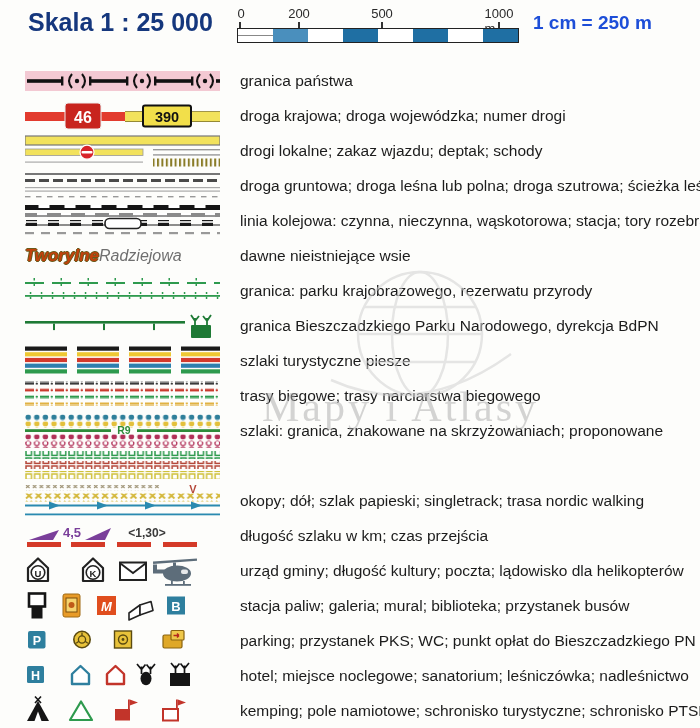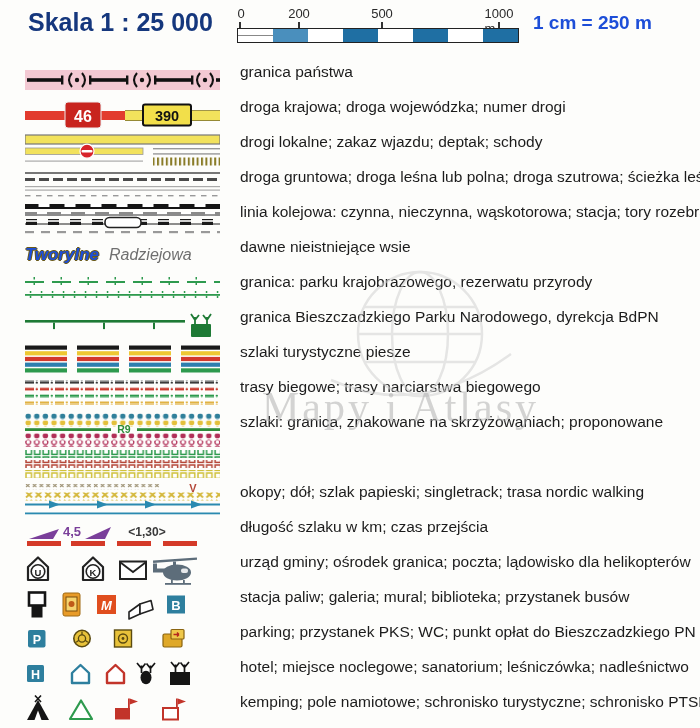--- a/index.html
+++ b/index.html
@@ -14,26 +14,26 @@
   .sb-tick{position:absolute;top:16px;width:2px;height:6px;background:#333;}
   .sb-bar{position:absolute;top:22px;left:0;width:280px;height:13px;border:1.5px solid #222;
           display:flex;background:#fff;}
   .sb-seg{height:13px;}
   .sb-seg.w{background:#fff;position:relative;}
   .sb-seg.b1{background:#4a8fbd;}
   .sb-seg.b2{background:#1f6fa3;}
   .sb-sub{position:absolute;left:0;top:5.5px;width:100%;height:1.5px;background:#888;}
   
   .legend{position:absolute;top:63px;left:25px;width:670px;}
-  .row{display:flex;height:35px;}
+  .row{display:flex;align-items:center;height:35px;}
   .sym{width:195px;min-width:195px;height:34px;margin-right:20px;position:relative;}
   .desc{font-size:15.5px;color:#1c1c1c;white-space:nowrap;}
-  .village-yellow{font-style:italic;font-weight:bold;font-size:17px;color:#1d4ed8;
+  .village-yellow{font-style:italic;font-weight:bold;font-size:17px;color:#c2410c;
       text-shadow:-1px 0 #6a5a1a,1px 0 #6a5a1a,0 -1px #6a5a1a,0 1px #6a5a1a;}
-  .village-gray{font-style:italic;font-size:16px;color:#6f6f6f;margin-left:10px;}
+  .village-gray{font-style:italic;font-size:16px;color:#6f6f6f;}
   
   .wm{position:absolute;pointer-events:none;}
   .wm-text{left:238px;top:383px;font-family:"Liberation Serif",serif;font-size:42px;
            color:rgba(170,170,170,.5);letter-spacing:3px;margin-left:24px;}
   svg{display:block;}
   .defsvg{position:absolute;width:0;height:0;}
 </style>
 </head>
 <body>
 
@@ -390,21 +390,21 @@
           <rect x="128" y="10.5" width="4" height="6"></rect>
           <rect x="128" y="15.5" width="16" height="4"></rect>
           <ellipse cx="152" cy="19.5" rx="14" ry="8"></ellipse>
           <rect x="156" y="15.5" width="7" height="4.5" rx="2" fill="#fff" opacity="0.85"></rect>
           <rect x="146" y="27" width="1.8" height="3.5"></rect>
               <rect x="158" y="27" width="1.8" height="3.5"></rect>
           <rect x="140" y="30" width="26" height="1.8"></rect>
         </g>
       </svg>
     </div>
-    <div class="desc">urząd gminy; ośrodek granica; poczta; lądowisko dla helikopterów</div>
+    <div class="desc">urząd gminy; długość kultury; poczta; lądowisko dla helikopterów</div>
   </div>
 
   <div class="row">
     <div class="sym">
       <svg width="195" height="34" viewBox="0 0 195 34">
         <g>
           <rect x="4" y="4.5" width="16" height="13" fill="#fff" stroke="#151515" stroke-width="2.6"></rect>
           <rect x="6.5" y="17.5" width="11" height="12" fill="#151515"></rect>
         </g>
         <g>

